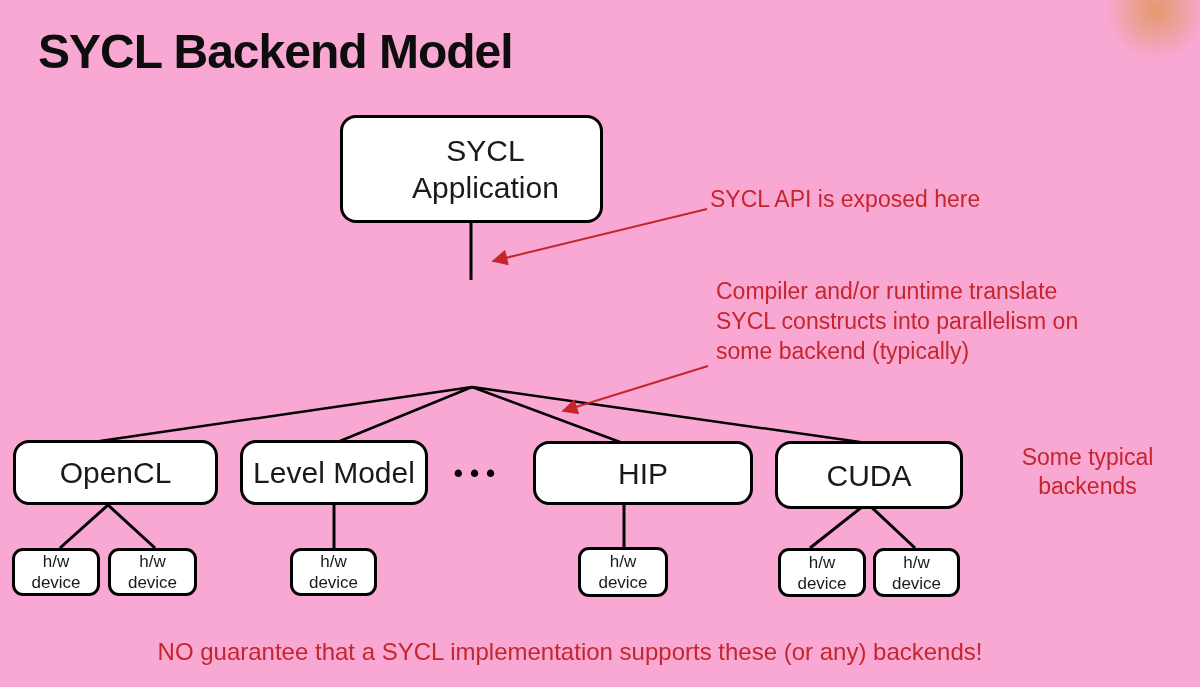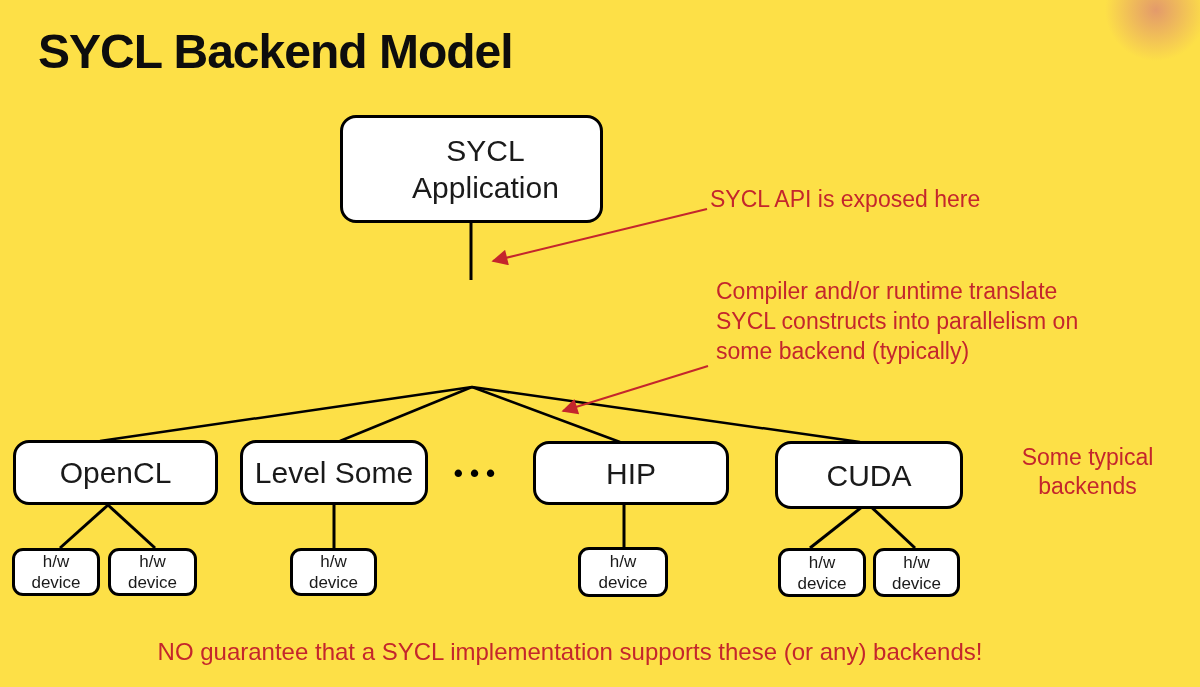--- a/index.html
+++ b/index.html
@@ -1,19 +1,19 @@
 <!DOCTYPE html>
 <html style="--red: #c4262c; --ink: #000000; --glow: #e39a6b;"><head>
 <meta charset="utf-8">
 <style>
   html,body{margin:0;padding:0;background:#ffffff;}
   #slide{
     position:relative;
     width:1200px;height:687px;
-    background:#fde047;
+    background:#f9a8d4;
     overflow:hidden;
     font-family:"Liberation Sans", sans-serif;
     color:var(--ink,#000);
   }
   .ml{white-space:pre-line;}
   #title{
     position:absolute;left:38px;top:24px;
     font-size:48px;font-weight:bold;letter-spacing:-1px;
     color:#0d0d0d;
   }
@@ -29,21 +29,21 @@
     box-sizing:border-box;
   }
   .node.hw{
     border-width:3px;border-radius:11px;
     font-size:17px;line-height:21px;
   }
   #app-node      {left:340px;top:115px;width:263px;height:108px;padding-left:28px;}
   #runtime-node  {left:342px;top:280px;width:258px;height:107px;}
   #opencl-node   {left:13px; top:440px;width:205px;height:65px;}
   #levelzero-node{left:240px;top:440px;width:188px;height:65px;}
-  #hip-node      {left:533px;top:441px;width:196px;height:64px;}
+  #hip-node      {left:533px;top:441px;width:220px;height:64px;}
   #cuda-node     {left:775px;top:441px;width:188px;height:68px;}
   #hw-1{left:12px; top:548px;width:88px;height:48px;}
   #hw-2{left:108px;top:548px;width:89px;height:48px;}
   #hw-3{left:290px;top:548px;width:87px;height:48px;}
   #hw-4{left:578px;top:547px;width:90px;height:50px;}
   #hw-5{left:778px;top:548px;width:88px;height:49px;}
   #hw-6{left:873px;top:548px;width:87px;height:49px;}
   #ellipsis{
     position:absolute;left:440px;top:458px;width:76px;
     text-align:center;
@@ -108,21 +108,21 @@
   <div id="corner-glow"></div>
 
   <div id="title">SYCL Backend Model</div>
 
   <div class="node ml" id="app-node">SYCL
 Application</div>
 
 
   <div class="node" id="opencl-node">OpenCL</div>
 
-  <div class="node" id="levelzero-node">Level Some</div>
+  <div class="node" id="levelzero-node">Level Model</div>
 
   <div id="ellipsis">•••</div>
 
   <div class="node" id="hip-node">HIP</div>
 
   <div class="node" id="cuda-node">CUDA</div>
 
   <div class="node hw ml" id="hw-1">h/w
 device</div>
   <div class="node hw ml" id="hw-2">h/w

